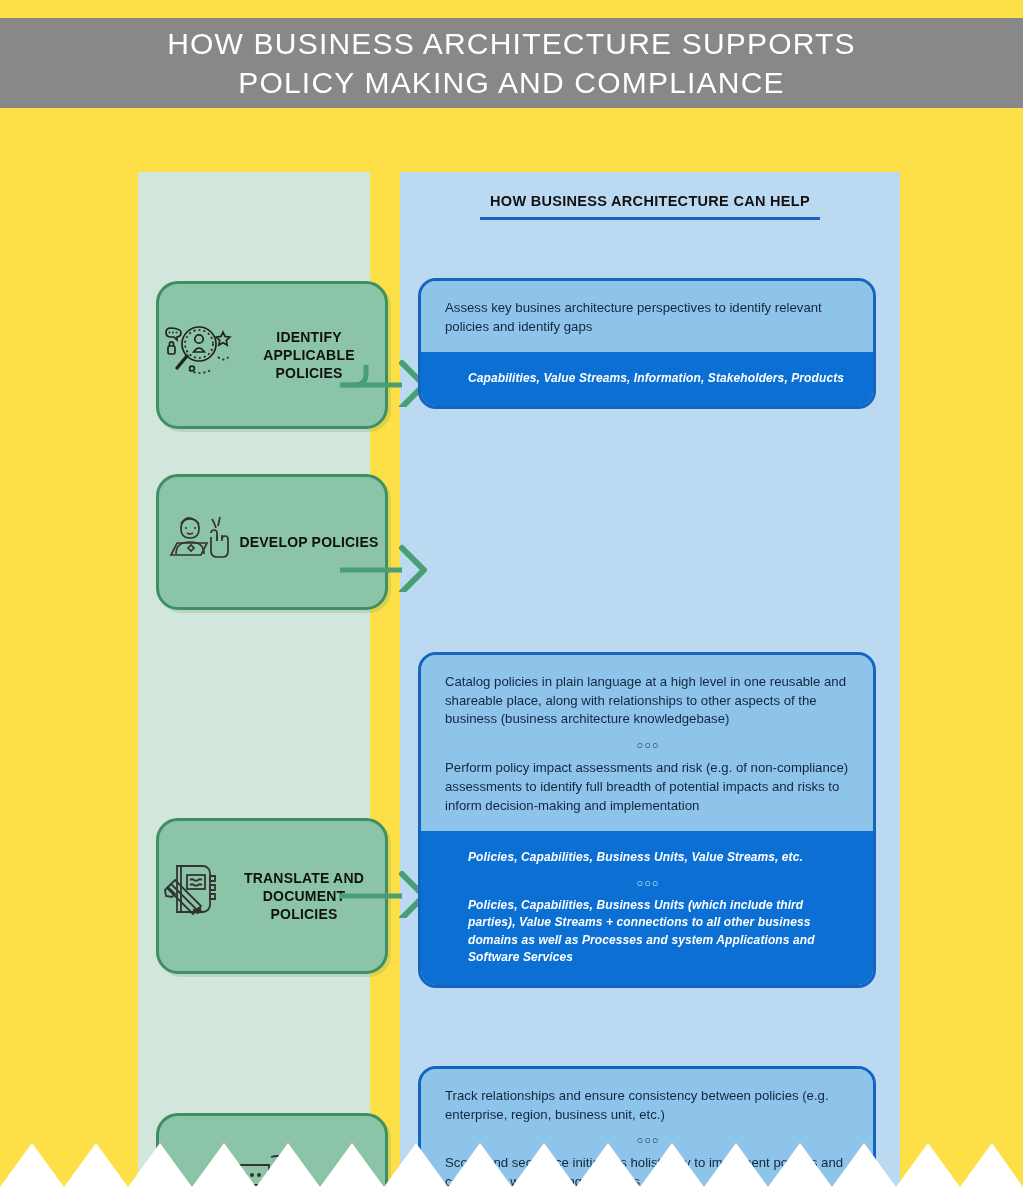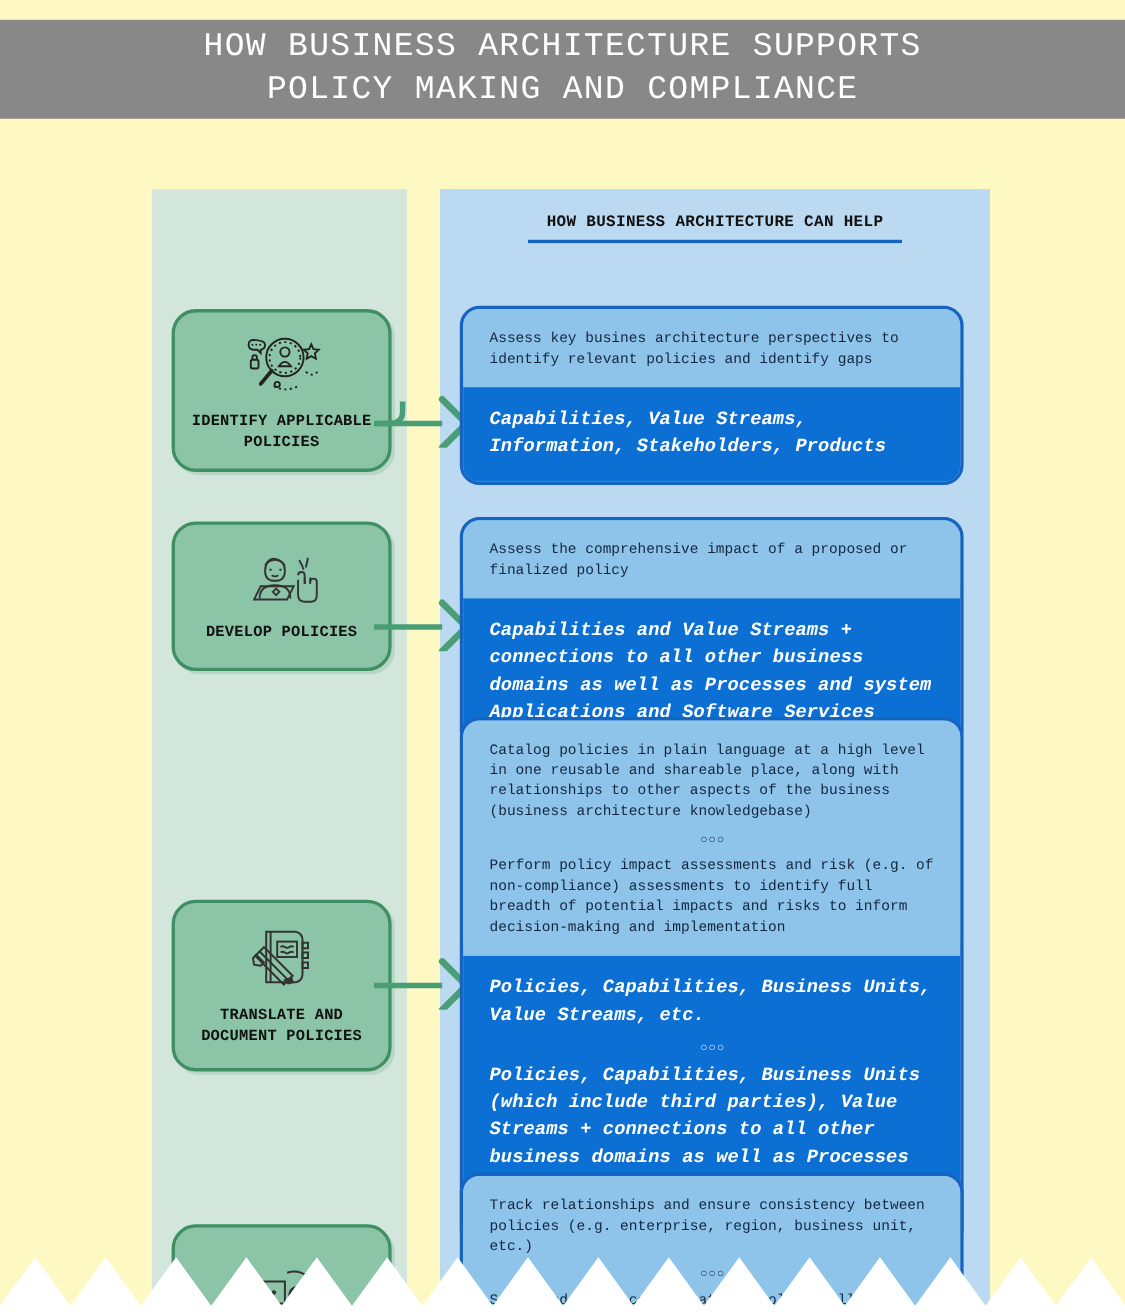--- a/index.html
+++ b/index.html
@@ -2,21 +2,21 @@
 <html><head>
 <meta charset="utf-8">
 <style>
   * { box-sizing: border-box; margin: 0; padding: 0; }
   html, body {
     width: 1023px; height: 1193px;
     background: #ffffff;
     font-family: "Liberation Sans", sans-serif;
     overflow: hidden;
   }
-  #page { position: relative; width: 1023px; height: 1193px; background:#fef9c3;font-family:Liberation Mono, monospace; }
+  #page { position: relative; width: 1023px; height: 1193px; background:#fde047; }
 
   
   .banner {
     position: absolute; left: 0; top: 18px; width: 1023px; height: 90px;
     background: #888888;
     display: flex; align-items: center; justify-content: center;
   }
   .banner-title {
     color: #ffffff; font-size: 30px; font-weight: 400; letter-spacing: 1.2px;
     text-align: center; line-height: 1.3;
@@ -48,23 +48,23 @@
   .crh-rule {
     width: 340px; height: 2.5px; background: #1565c0; margin: 2px auto 8px auto;
   }
   .crh-sub {
     color: #2a7fd4; font-size: 13.5px; font-weight: bold; line-height: 1.35;
     letter-spacing: .2px;
   }
 
   
   .gcard {
-    position: absolute; left: 156px; width: 200px;
+    position: absolute; left: 156px; width: 232px;
     background: #8cc4a8; border: 3px solid #3f8f63; border-radius: 22px;
-    display: flex; flex-direction: column; align-items: center; justify-content: center;
+    display: flex; flex-direction: row; align-items: center; justify-content: center;
     box-shadow: 3px 3px 0 rgba(63,143,99,.18);
   }
   .gcard .ic { margin-bottom: 8px; }
   .gcard .lbl {
     color: #111; font-size: 14px; font-weight: bold; text-align: center;
     line-height: 1.3; letter-spacing: .2px; padding: 0 6px;
   }
   #gcard-0 { top: 281px;  height: 148px; }
   #gcard-1 { top: 474px;  height: 136px; }
   #gcard-2 { top: 818px;  height: 156px; }
@@ -78,22 +78,22 @@
     position: absolute; left: 418px; width: 458px;
     border: 3px solid #1565c0; border-radius: 18px; overflow: hidden;
     background: #8fc4ea;
   }
   .bc-light { background: #8fc4ea; padding: 18px 22px 16px 24px; border-radius: 14px; }
   .bc-dark  { background: #0b6fd4; padding: 18px 22px 18px 24px; }
   .bc-light p {
     color: #12263f; font-size: 13.2px; line-height: 1.42; font-weight: 400;
   }
   .bc-dark p {
-    color: #ffffff; font-size: 17px; line-height: 1.46;
-    font-style: italic; font-weight: bold; letter-spacing: .1px;
+    color: #ffffff; font-size: 12px; line-height: 1.46;
+    font-style: italic; font-weight: bold; letter-spacing: .1px; margin-left: 23px;
   }
   .sep {
     text-align: center; letter-spacing: 1px; font-size: 11px; font-weight: bold;
     padding: 10px 0 8px 0;
   }
   .sep.on-light { color: #12263f; }
   .sep.on-dark  { color: #dceeff; }
 
   #bcard-0 { top: 278px; }
   #bcard-1 { top: 470px; }
@@ -182,28 +182,20 @@
       </svg>
     </span>
     <span class="lbl">DEVELOP POLICIES</span>
   </div>
 
   <svg class="arrow" style="top:522px" viewBox="0 0 96 70" fill="none" stroke="#4a9e76" stroke-width="5">
     <path d="M0 48 H62"></path>
     <path d="M62 26 L84 48 L62 70" stroke-width="6" stroke-linecap="round" stroke-linejoin="round"></path>
   </svg>
 
-  <div class="bcard" id="bcard-1">
-    <div class="bc-light">
-      <p>Assess the comprehensive impact of a proposed or finalized policy</p>
-    </div>
-    <div class="bc-dark">
-      <p>Capabilities and Value Streams + connections to all other business domains as well as Processes and system Applications and Software Services</p>
-    </div>
-  </div>
 
   <div class="gcard" id="gcard-2">
     <span class="ic">
       <svg width="64" height="60" viewBox="0 0 64 60" fill="none" stroke="#333" stroke-width="1.8">
         <path d="M18 6 h26 a7 7 0 0 1 7 7 v32 a7 7 0 0 1-7 7 H18z"></path>
         <path d="M22 6 v46"></path>
         <rect x="28" y="15" width="18" height="14"></rect>
         <path d="M31 20 q2-1.6 4 0 t4 0 t4 0"></path>
         <path d="M31 25 q2-1.6 4 0 t4 0 t4 0"></path>
         <path d="M51 16 h5 v5 h-5z M51 25 h5 v5 h-5z M51 34 h5 v5 h-5z"></path>

